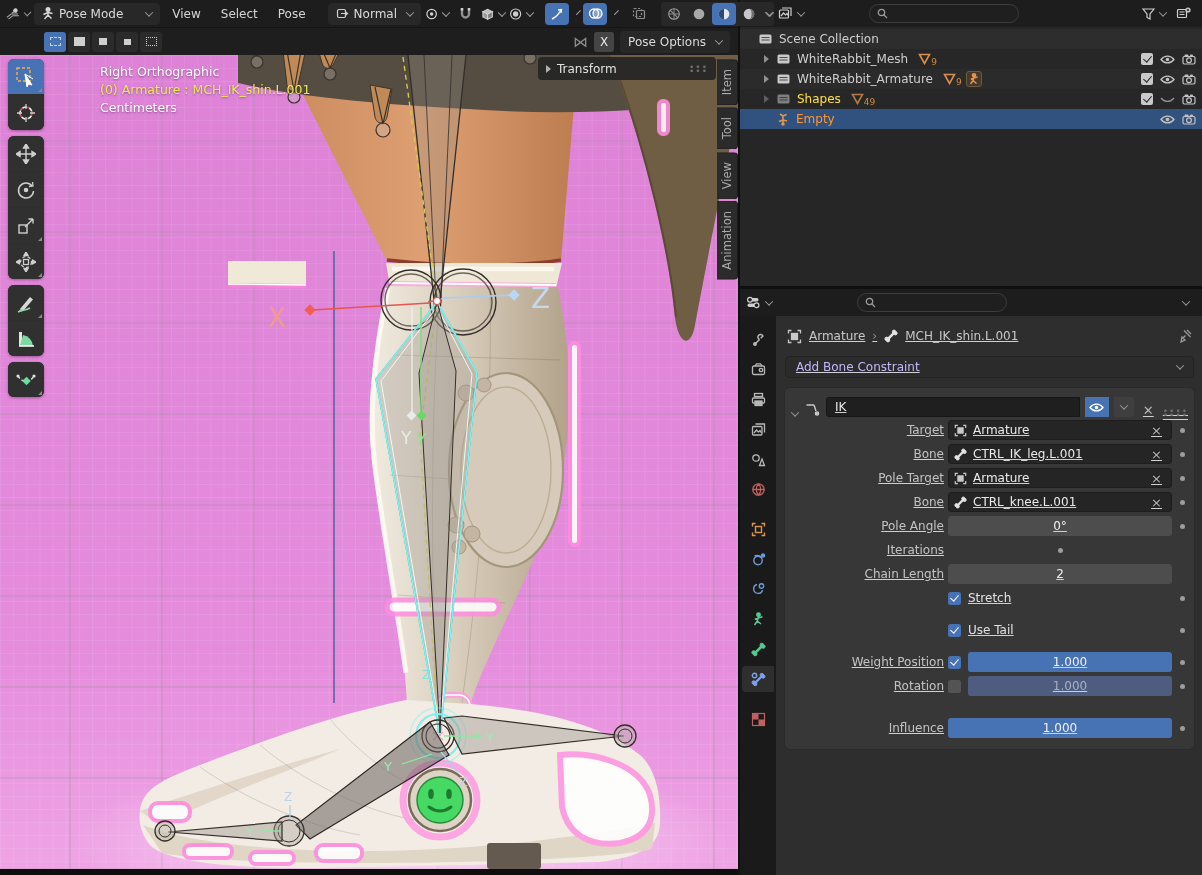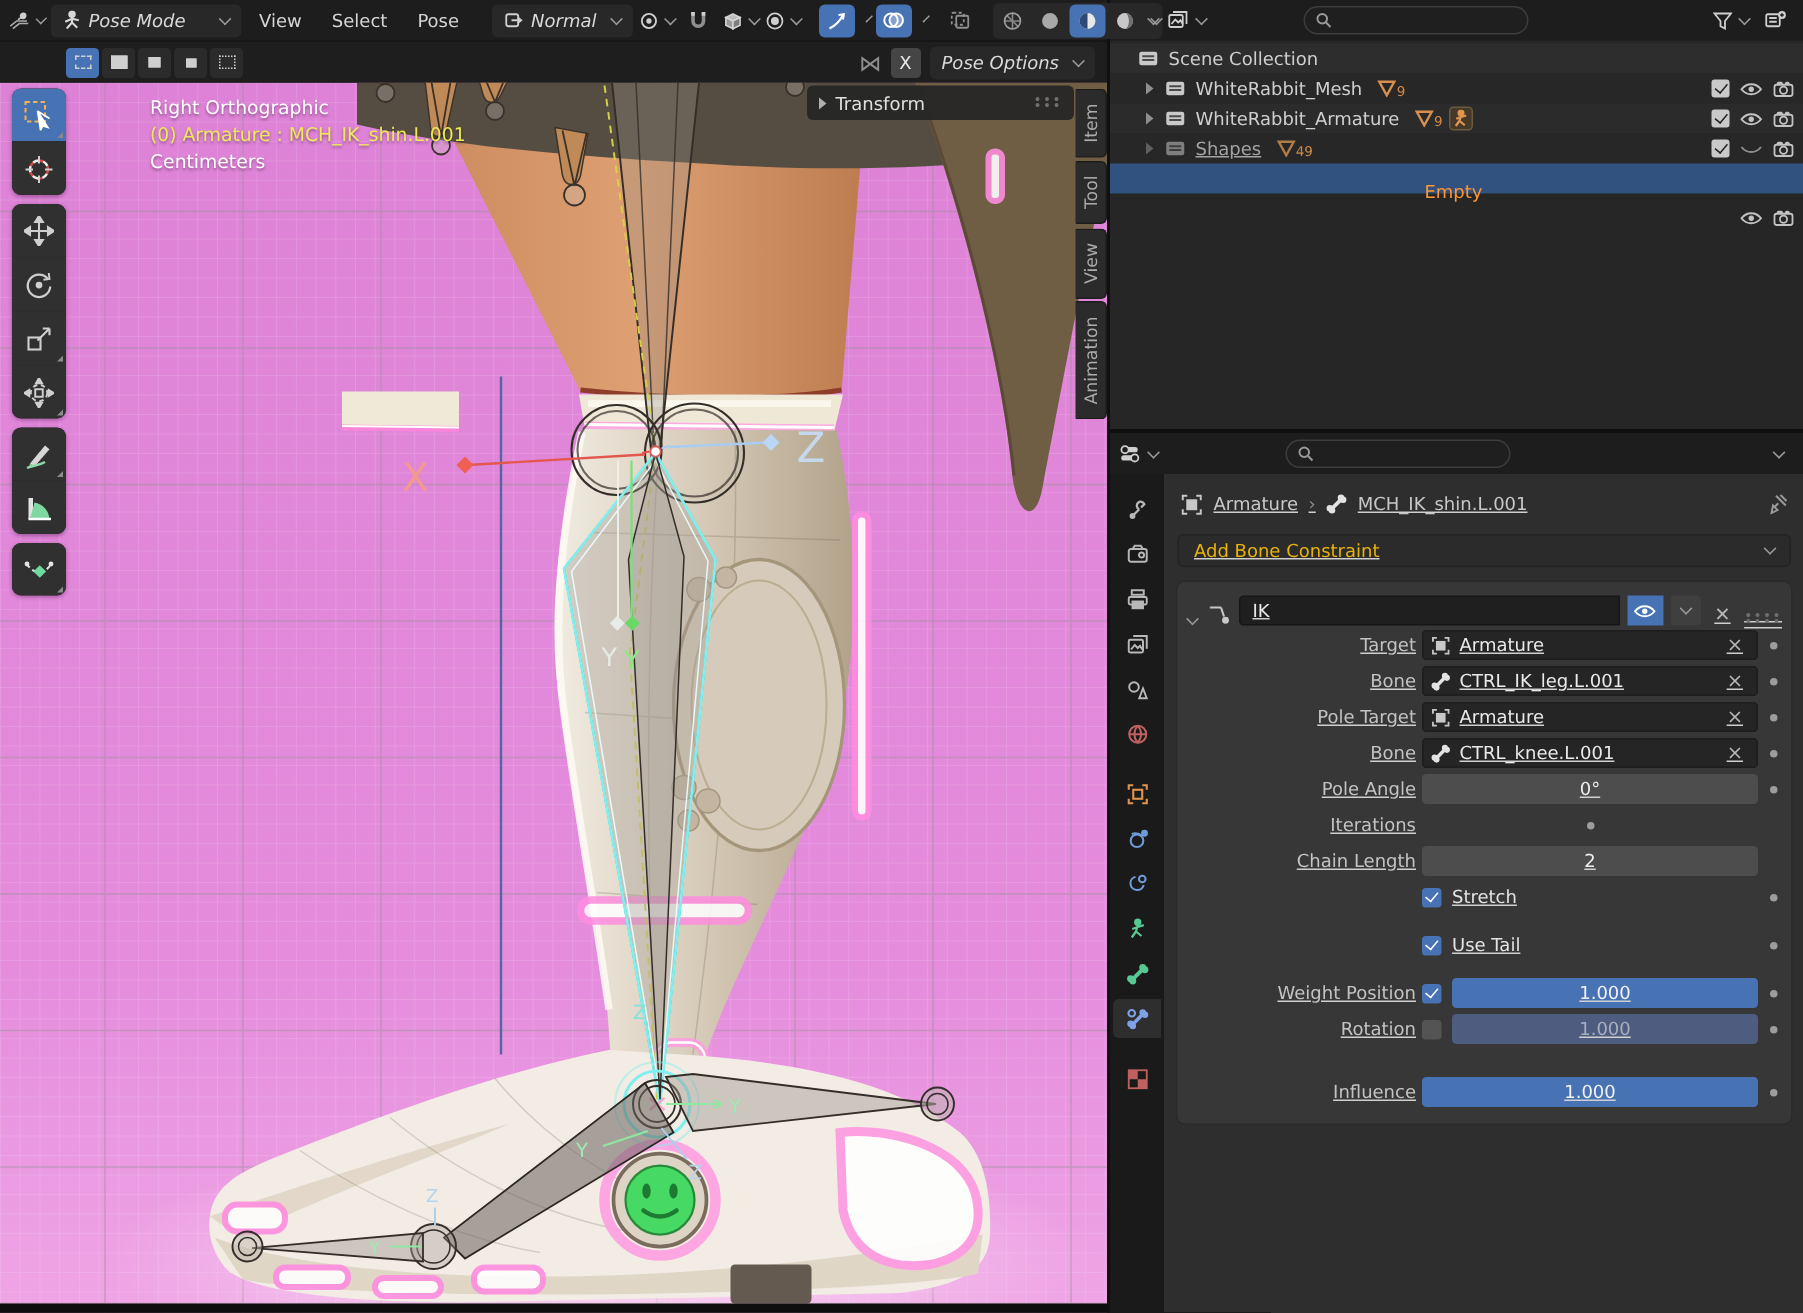--- a/index.html
+++ b/index.html
@@ -6,21 +6,21 @@
   html,body { width:1202px; height:875px; overflow:hidden; background:#161616;
     font-family:"DejaVu Sans", sans-serif; font-size:12px; color:#d0d0d0;
     -webkit-font-smoothing:antialiased; }
   .app { display:flex; width:1202px; height:875px; }
 
   
   .chev { display:inline-block; width:6px; height:6px; border-right:1.4px solid #9a9a9a;
     border-bottom:1.4px solid #9a9a9a; transform:rotate(45deg) translate(-1px,-1px); margin-left:5px; }
   .xmark { color:#b5b5b5; font-size:13px; line-height:1; padding:0 4px; cursor:default; }
   .dd { display:flex; align-items:center; background:#282828; border-radius:4px;
-    padding:0 8px; height:22px; gap:5px; color:#dadada; white-space:nowrap;font-style:italic; }
+    padding:0 8px; height:22px; gap:5px; color:#dadada; white-space:nowrap; }
   .iconbtn { display:flex; align-items:center; justify-content:center; height:22px; min-width:24px;
     border-radius:4px; }
   svg.ic { display:block; }
 
   
   .viewport { width:740px; height:875px; display:flex; flex-direction:column; position:relative;
     border-right:2px solid #101010; }
   .vp-header { height:27px; background:#1d1d1d; display:flex; align-items:center; gap:4px;
     padding:0 6px; flex:0 0 27px; }
   .vp-header .menu { padding:0 8px; height:22px; display:flex; align-items:center; color:#d5d5d5; border-radius:4px; }
@@ -73,23 +73,23 @@
   .outliner { height:289px; background:#262626; border-bottom:3px solid #0f0f0f;
     display:flex; flex-direction:column; }
   .panel-header { height:27px; background:#1d1d1d; display:flex; align-items:center;
     padding:0 6px; gap:6px; flex:0 0 27px; }
   .search { flex:0 0 auto; width:150px; height:19px; background:#1f1f1f; border:1px solid #3d3d3d;
     border-radius:10px; display:flex; align-items:center; padding:0 7px; gap:5px; margin:0 auto; }
   .otree { padding-top:2px; }
   .orow { height:20px; display:flex; align-items:center; padding-right:6px; gap:4px; }
   .orow:nth-child(odd) { background:#2b2b2b; }
   .orow:nth-child(even) { background:#272727; }
-  .orow.selected { background:#31517e;flex-direction:column; }
+  .orow.selected { background:#31517e; }
   .orow .lbl { color:#cfcfcf; margin-left:2px; }
-  .orow.dim .lbl { color:#a3a3a3;text-decoration:underline; }
+  .orow.dim .lbl { color:#fde047; }
   .orow.selected .lbl { color:#ff9633; }
   .orow .expander { width:12px; display:flex; justify-content:center; }
   .orow .ind1 { width:14px; } .orow .ind2 { width:16px; }
   .badge { display:flex; align-items:flex-end; gap:0px; margin-left:6px; }
   .badge .num { color:#d08a45; font-size:9px; transform:translateY(2px); }
   .toggles { margin-left:auto; display:flex; align-items:center; gap:7px; }
   .ocb { width:12px; height:12px; background:#c9c9c9; border-radius:2px; position:relative; }
   .ocb::after { content:""; position:absolute; left:3.5px; top:1px; width:4px; height:7px;
     border-right:1.8px solid #222; border-bottom:1.8px solid #222; transform:rotate(40deg); }
   .armbox { background:#46392a; border:1px solid #6a5a40; border-radius:3px; padding:0 1px;
@@ -103,21 +103,21 @@
     border-radius:4px 0 0 4px; }
   .ptab.active { background:#2e2e2e; }
   .ptab.gap { margin-top:10px; }
   .pcontent { flex:1; padding:6px 6px 0 7px; min-width:0; }
 
   .breadcrumb { display:flex; align-items:center; gap:7px; height:28px; padding:0 4px; color:#c8c8c8; }
   .breadcrumb .sep { color:#8a8a8a; }
   .breadcrumb .pin { margin-left:auto; }
 
   .addbtn { height:22px; background:#2b2b2b; border:1px solid #232323; border-radius:4px;
-    display:flex; align-items:center; padding:0 10px; color:#eab308; margin:6px 2px 10px 2px; }
+    display:flex; align-items:center; padding:0 10px; color:#c4b5fd; margin:6px 2px 10px 2px; }
   .addbtn .chev { margin-left:auto; }
 
   .cpanel { background:#373737; border-radius:5px; margin:0 2px; padding:5px 6px 10px 7px;
     box-shadow:0 0 0 1px #2a2a2a; }
   .cpanel-head { display:flex; align-items:flex-end; gap:5px; height:24px; }
   .cname { flex:1; background:#1f1f1f; border:1px solid #161616; border-radius:3px 0 0 3px;
     height:20px; display:flex; align-items:center; padding:0 8px; color:#e8e8e8; }
   .ceye { width:24px; height:20px; background:#4772b3; display:flex; align-items:center;
     justify-content:center; }
   .cdrop { width:20px; height:20px; background:#3f3f3f; border-radius:0 3px 3px 0;

